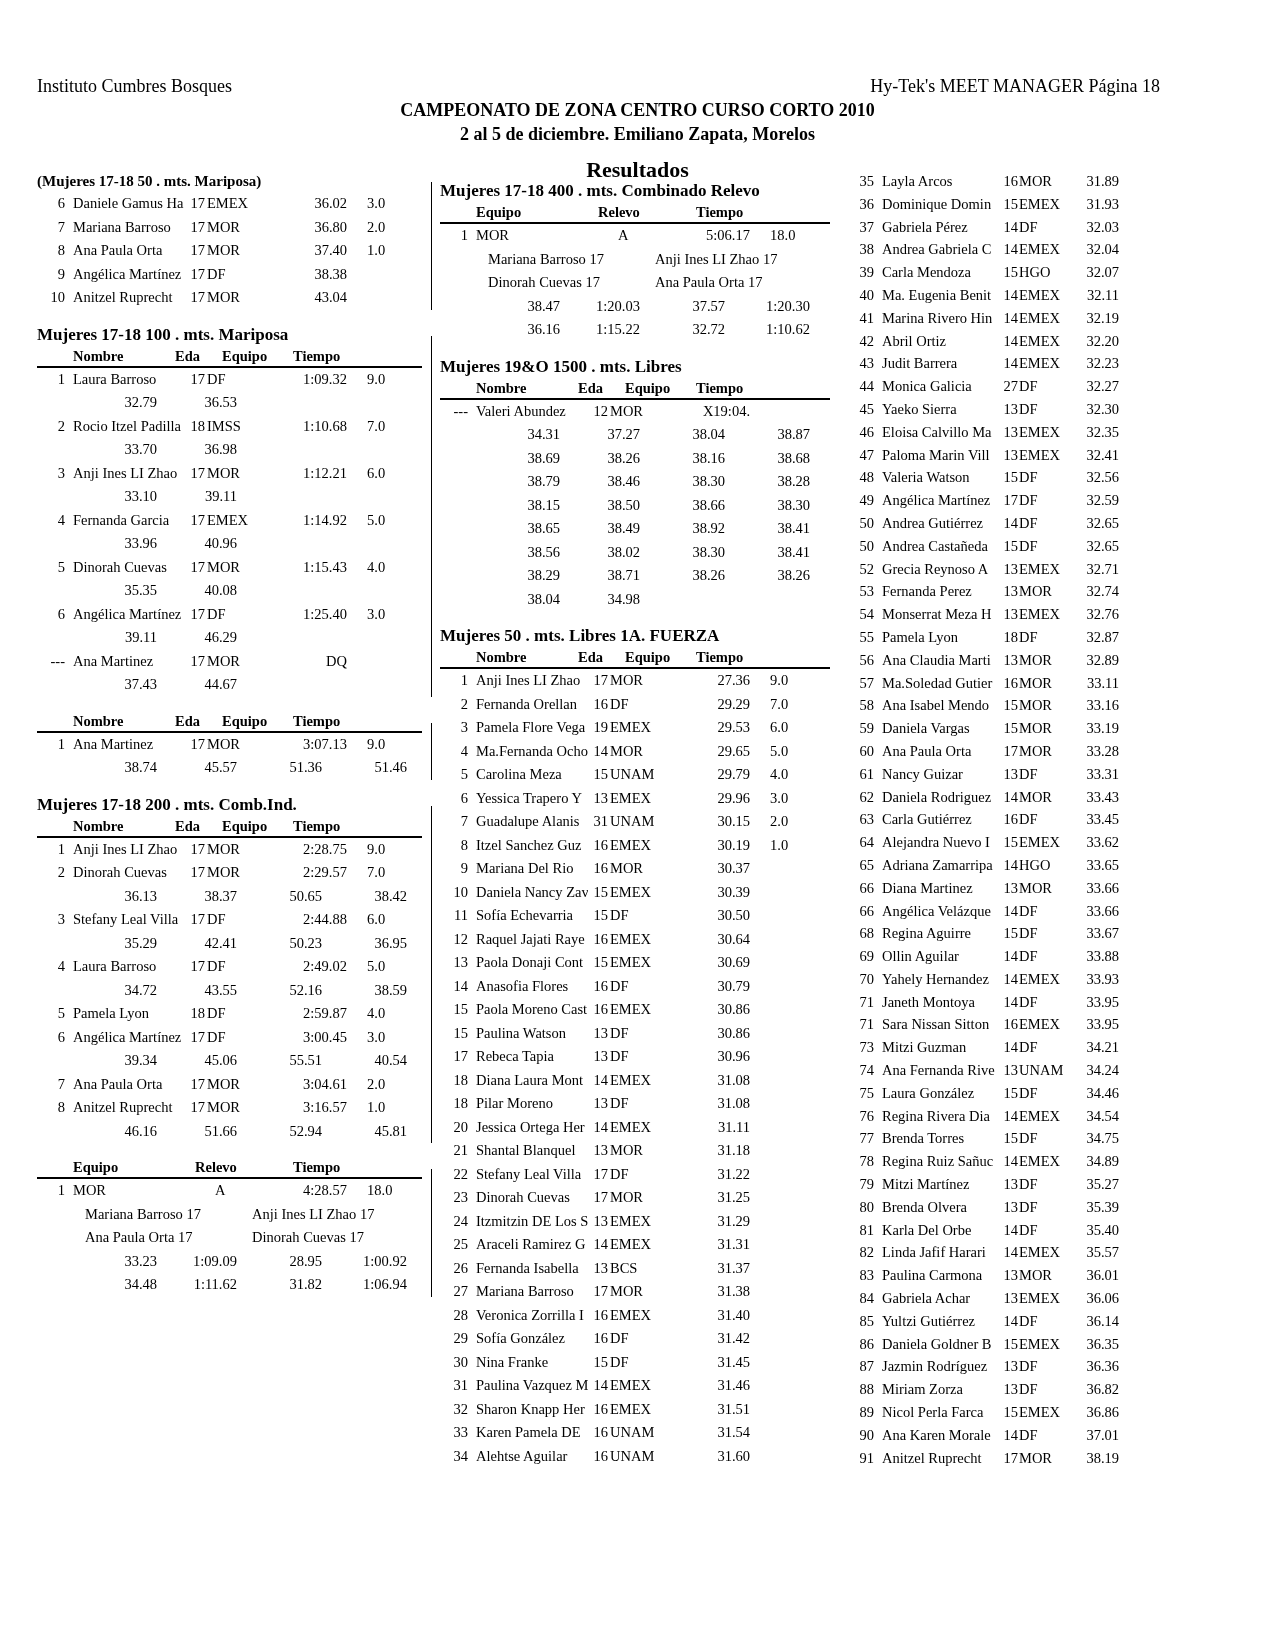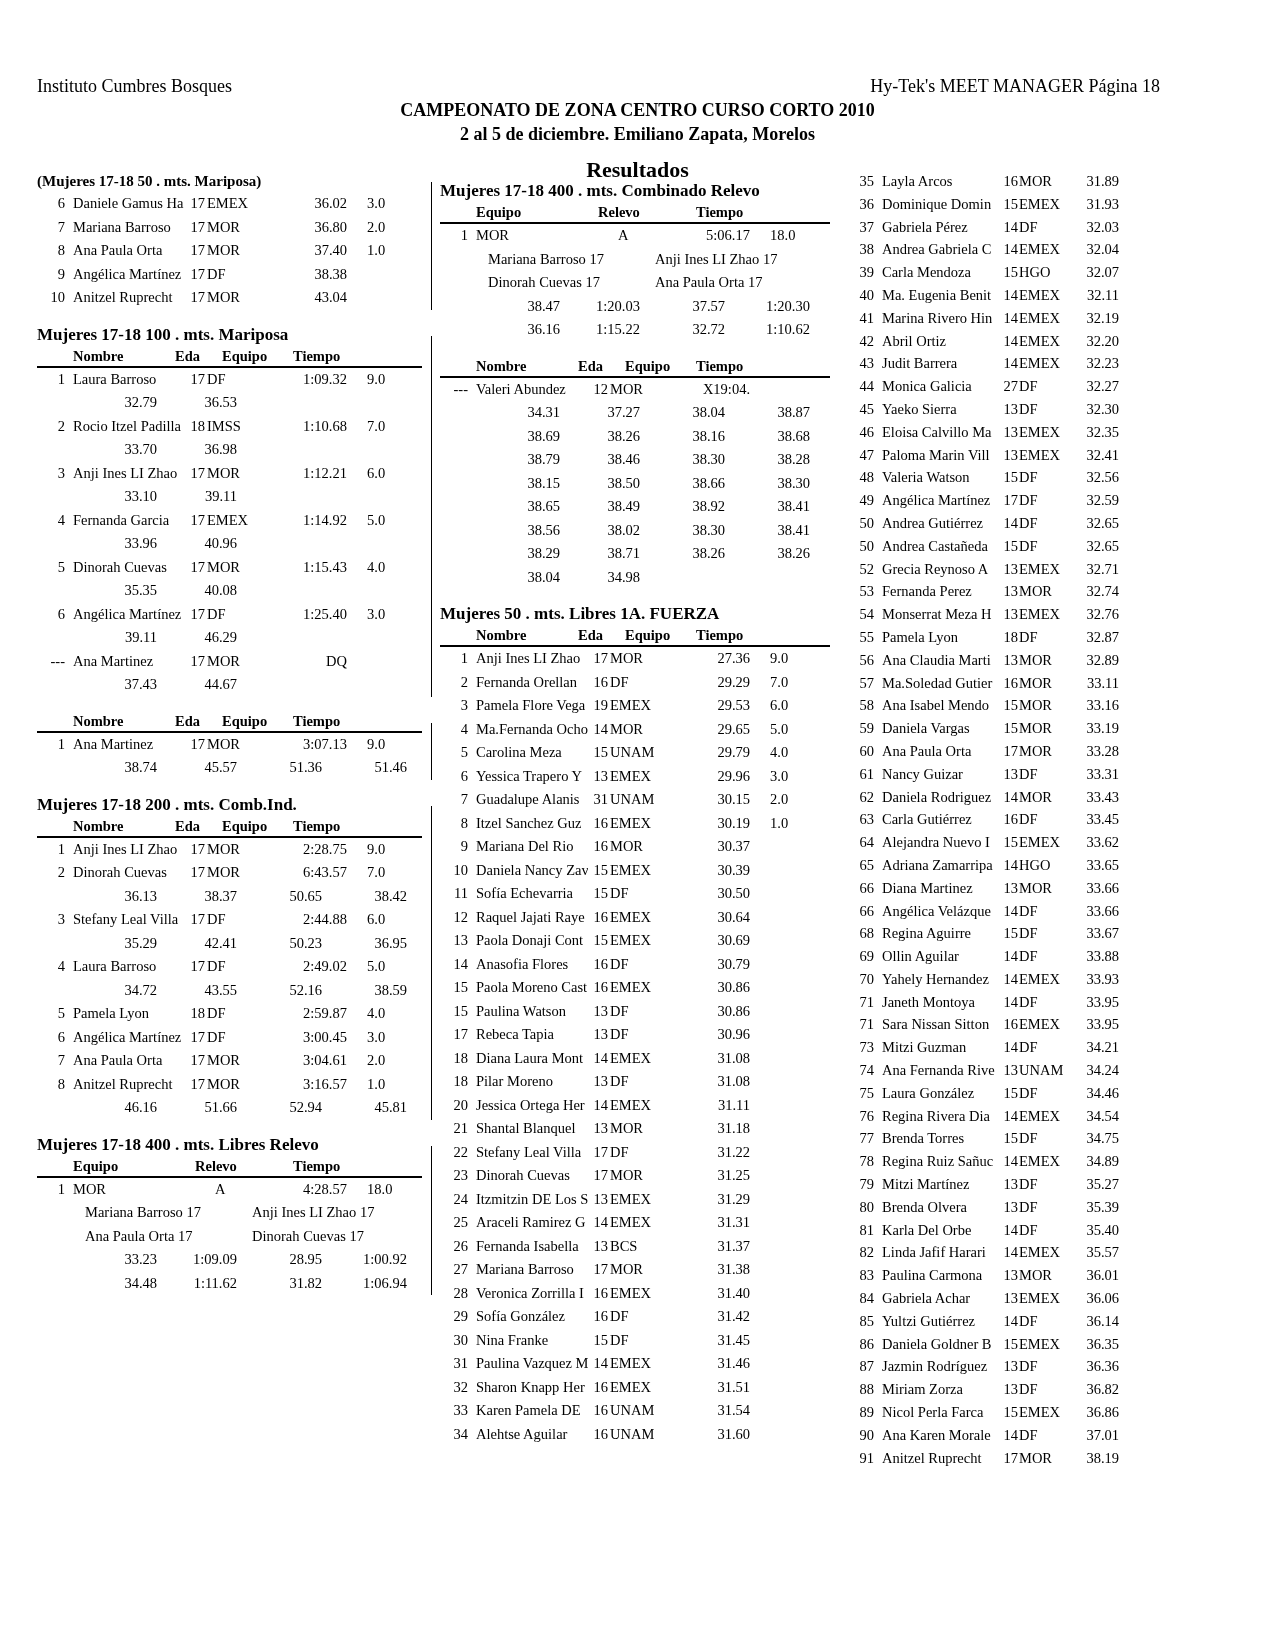--- a/index.html
+++ b/index.html
@@ -252,21 +252,21 @@
           <span class="ag">17</span>
           <span class="tm">MOR</span>
           <span class="tt">2:28.75</span>
           <span class="pt">9.0</span>
         </div>
         <div class="row">
           <span class="pl">2</span>
           <span class="nm">Dinorah Cuevas</span>
           <span class="ag">17</span>
           <span class="tm">MOR</span>
-          <span class="tt">6:43.57</span>
+          <span class="tt">2:29.57</span>
           <span class="pt">7.0</span>
         </div>
         <div class="row splits">
           <span class="s1">36.13</span>
           <span class="s2">38.37</span>
           <span class="s3">50.65</span>
           <span class="s4">38.42</span>
         </div>
         <div class="row">
           <span class="pl">3</span>
@@ -305,20 +305,26 @@
           <span class="pt">4.0</span>
         </div>
         <div class="row">
           <span class="pl">6</span>
           <span class="nm">Angélica Martínez</span>
           <span class="ag">17</span>
           <span class="tm">DF</span>
           <span class="tt">3:00.45</span>
           <span class="pt">3.0</span>
         </div>
+        <div class="row splits">
+          <span class="s1">39.34</span>
+          <span class="s2">45.06</span>
+          <span class="s3">55.51</span>
+          <span class="s4">40.54</span>
+        </div>
         <div class="row">
           <span class="pl">7</span>
           <span class="nm">Ana Paula Orta</span>
           <span class="ag">17</span>
           <span class="tm">MOR</span>
           <span class="tt">3:04.61</span>
           <span class="pt">2.0</span>
         </div>
         <div class="row">
           <span class="pl">8</span>
@@ -330,21 +336,20 @@
         </div>
         <div class="row splits">
           <span class="s1">46.16</span>
           <span class="s2">51.66</span>
           <span class="s3">52.94</span>
           <span class="s4">45.81</span>
         </div>
       </div>
   </div>
   <div class="event">
-    <div class="ev-title">Mujeres 17-18 400 . mts. Libres Relevo</div>
     <div class="colhdr">
       <span style="left:36px">Equipo</span>
       <span style="left:158px">Relevo</span>
       <span style="left:256px">Tiempo</span>
     </div>
     <div class="vbar"></div>
     <div>
         <div class="row">
           <span class="pl">1</span>
           <span class="nm">MOR</span>
@@ -408,20 +413,21 @@
         </div>
         <div class="row splits">
           <span class="s1">36.16</span>
           <span class="s2">1:15.22</span>
           <span class="s3">32.72</span>
           <span class="s4">1:10.62</span>
         </div>
       </div>
   </div>
   <div class="event">
+    <div class="ev-title">Mujeres 19&amp;O 1500 . mts. Libres</div>
     <div class="colhdr">
       <span style="left:36px">Nombre</span>
       <span style="left:138px">Eda</span>
       <span style="left:185px">Equipo</span>
       <span style="left:256px">Tiempo</span>
     </div>
     <div class="row">
       <span class="pl">---</span>
       <span class="nm">Valeri Abundez</span>
       <span class="ag">12</span>

